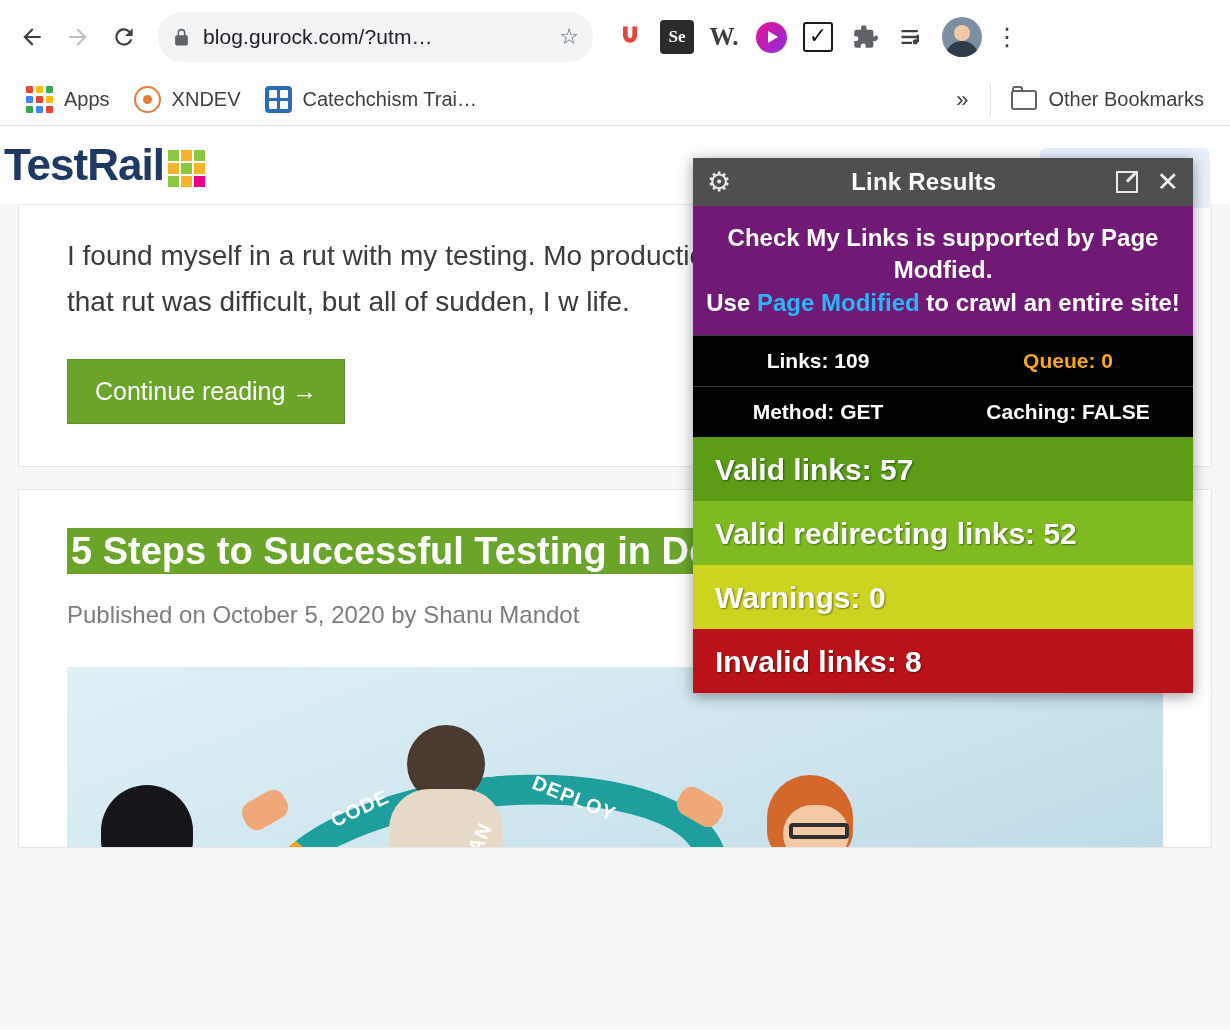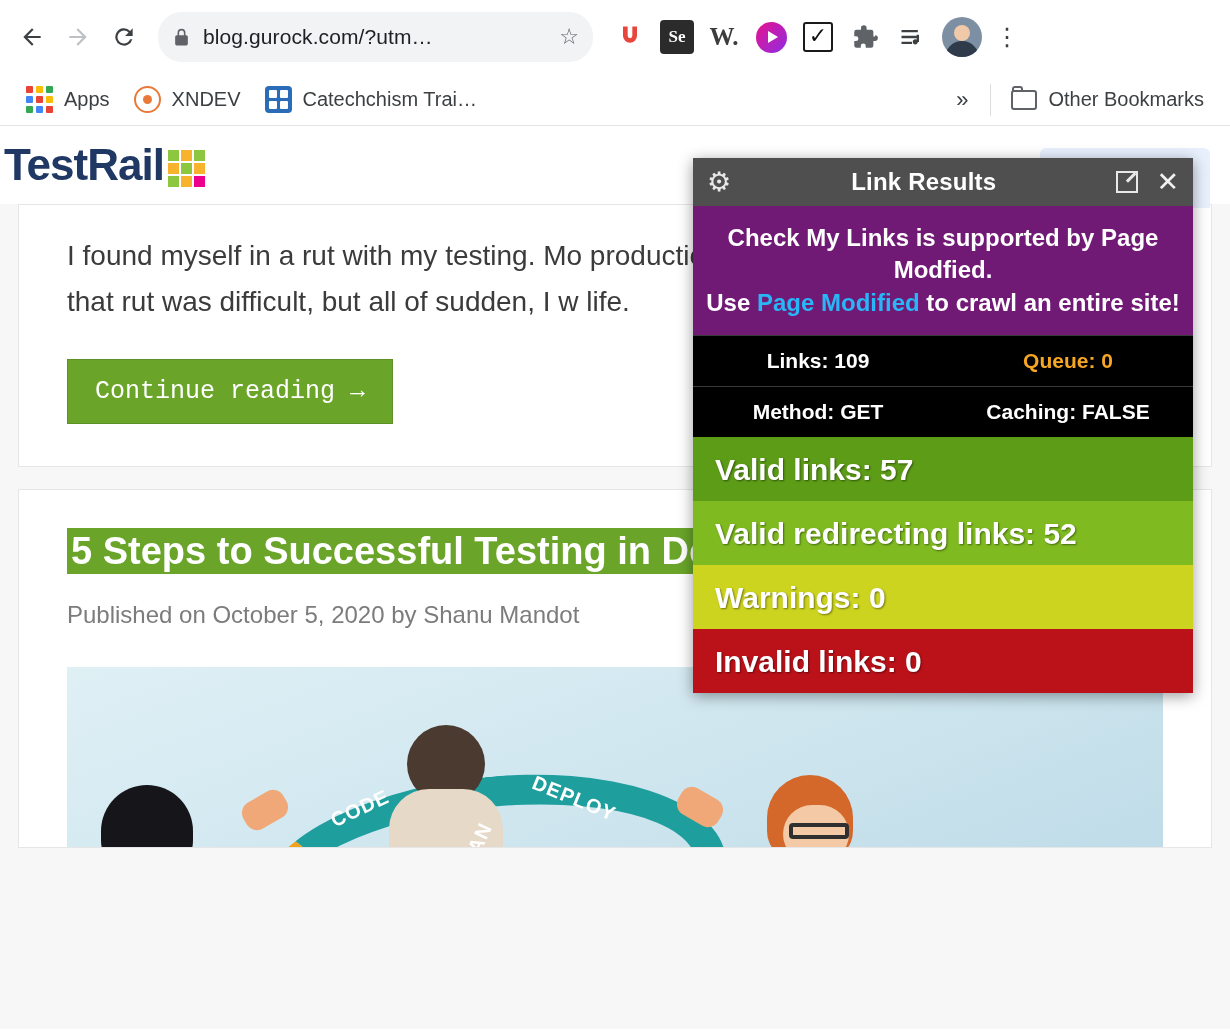--- a/index.html
+++ b/index.html
@@ -90,21 +90,21 @@
   .tr-blocks i { display:block; }
 
   .card {
     background:#fff; border:1px solid #e6e6e6; margin:0 18px 22px 18px;
   }
   .card-1 { padding:28px 48px 42px 48px; }
   .excerpt { font-size:28px; line-height:1.65; color:#3b3b3b; }
   .cta {
     display:inline-block; margin-top:34px;
     background:#6aa52a; color:#fff; font-size:25px;
-    padding:17px 27px; border:1px solid #5d9125;font-family:Liberation Mono, monospace;
+    padding:17px 27px; border:1px solid #5d9125;
   }
   .card-2 { padding:34px 48px 0 48px; margin-bottom:0; }
   .post-title {
     display:inline; font-size:38px; font-weight:bold; color:#ffffff;
     background:#6aa52a; line-height:1.45; padding:2px 4px;
     box-decoration-break:clone; -webkit-box-decoration-break:clone;
   }
   .meta { font-size:24px; color:#7c7c7c; margin-top:22px; }
   .hero {
     margin-top:38px; height:180px;
@@ -358,15 +358,15 @@
       <div class="cml-queue">Queue: 0</div>
     </div>
     <div class="cml-row">
       <div>Method: GET</div>
       <div>Caching: FALSE</div>
     </div>
 
     <div class="cml-stat s-valid">Valid links: 57</div>
     <div class="cml-stat s-redirect">Valid redirecting links: 52</div>
     <div class="cml-stat s-warn">Warnings: 0</div>
-    <div class="cml-stat s-invalid">Invalid links: 0</div>
+    <div class="cml-stat s-invalid">Invalid links: 8</div>
   </div>
 </div>
 
 </body></html>

